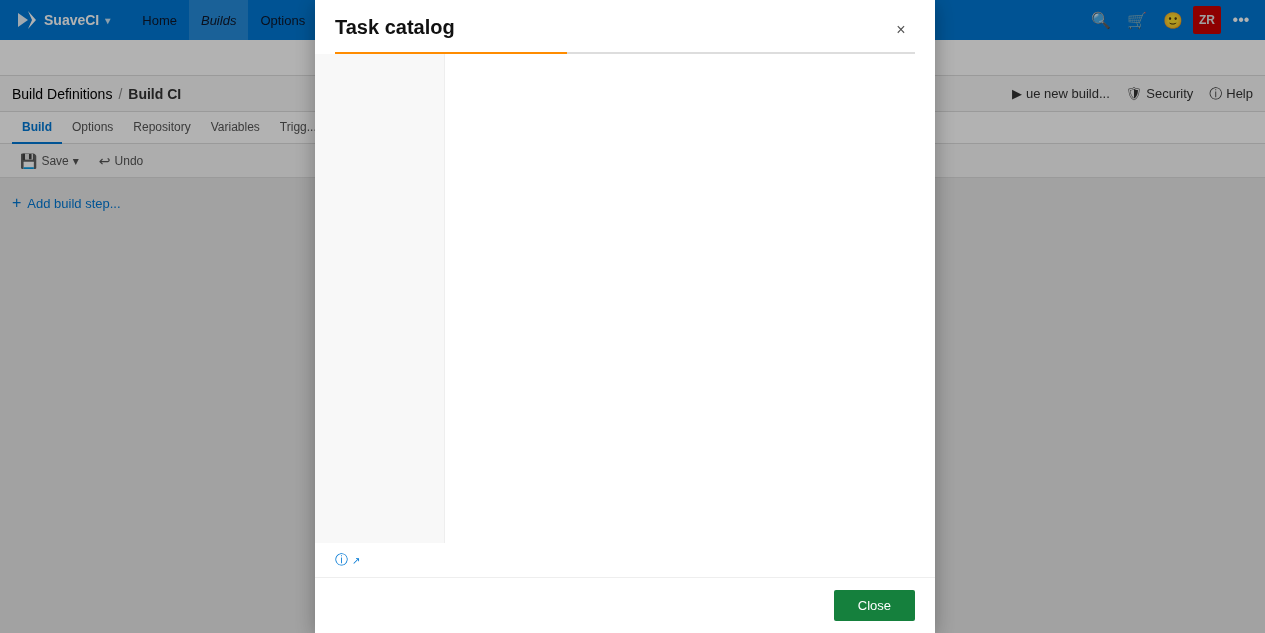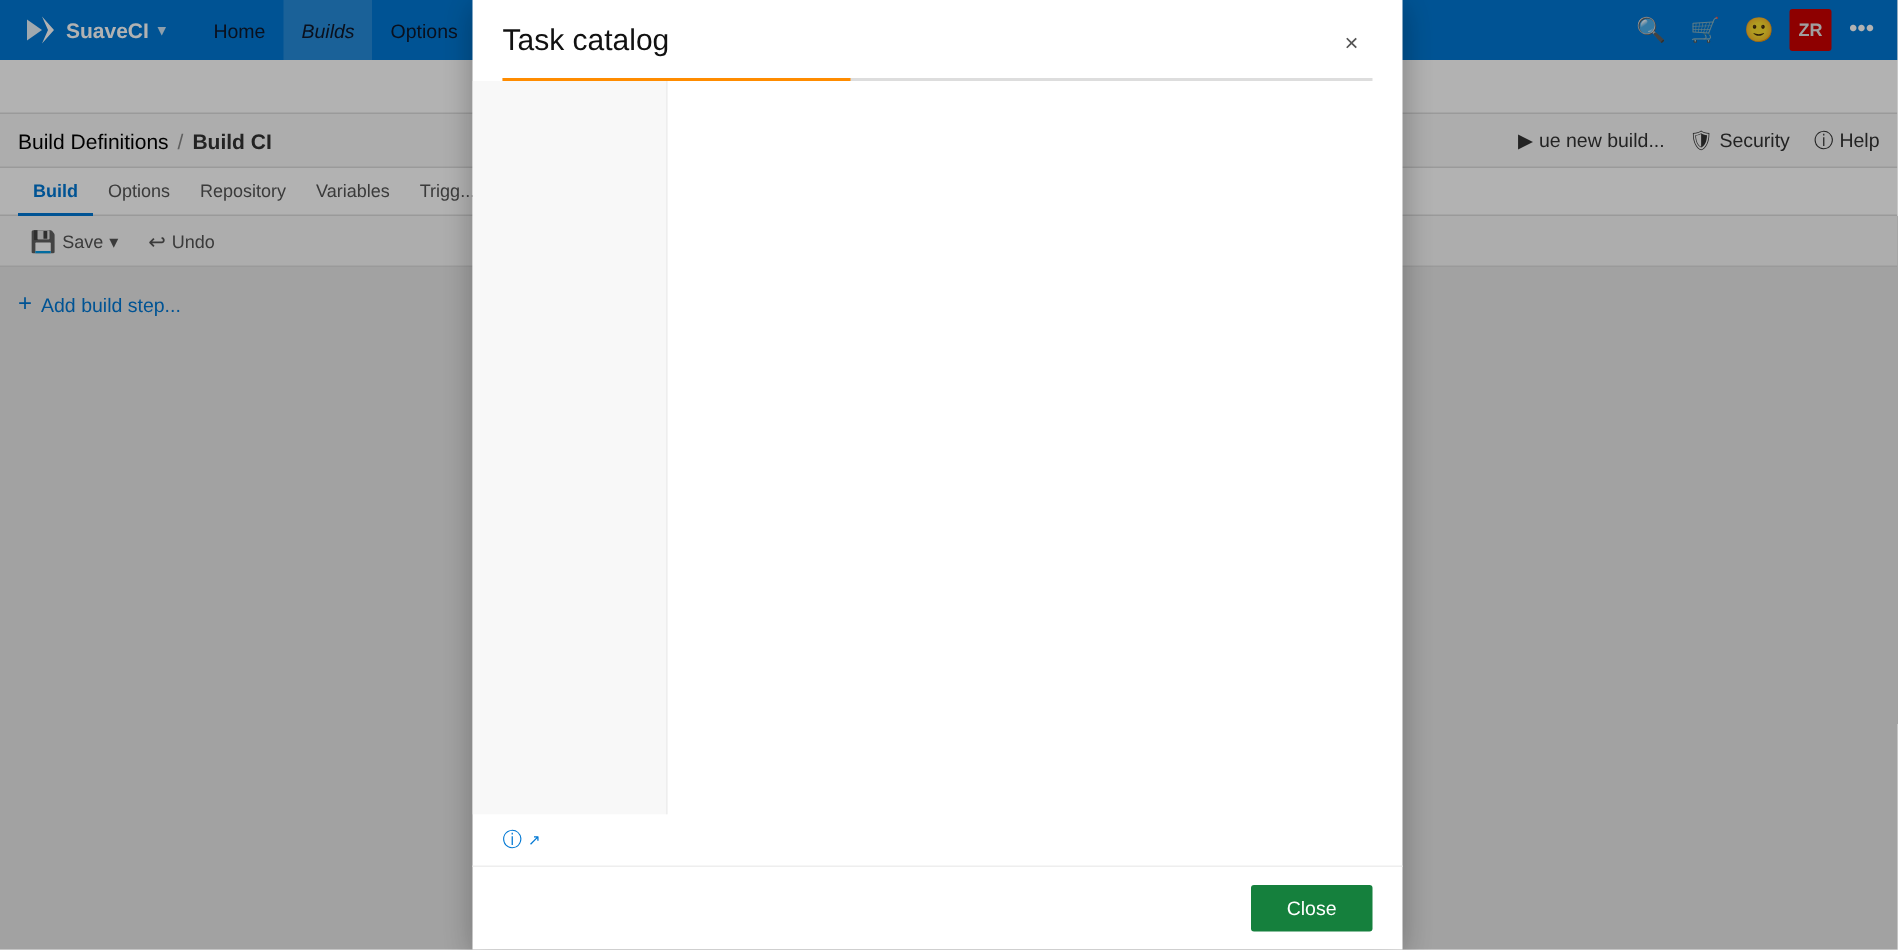--- a/index.html
+++ b/index.html
@@ -192,21 +192,21 @@
     }
     .dialog-header {
       padding: 16px 20px 0;
       display: flex;
       align-items: flex-start;
       justify-content: space-between;
       flex-shrink: 0;
     }
     .dialog-title {
       font-size: 20px;
-      font-weight: 400;
+      font-weight: 700;
       color: #111;
     }
     .dialog-close {
       width: 28px; height: 28px;
       display: flex; align-items: center; justify-content: center;
       cursor: pointer;
       color: #555;
       font-size: 16px;
       border: none; background: none;
       border-radius: 2px;

